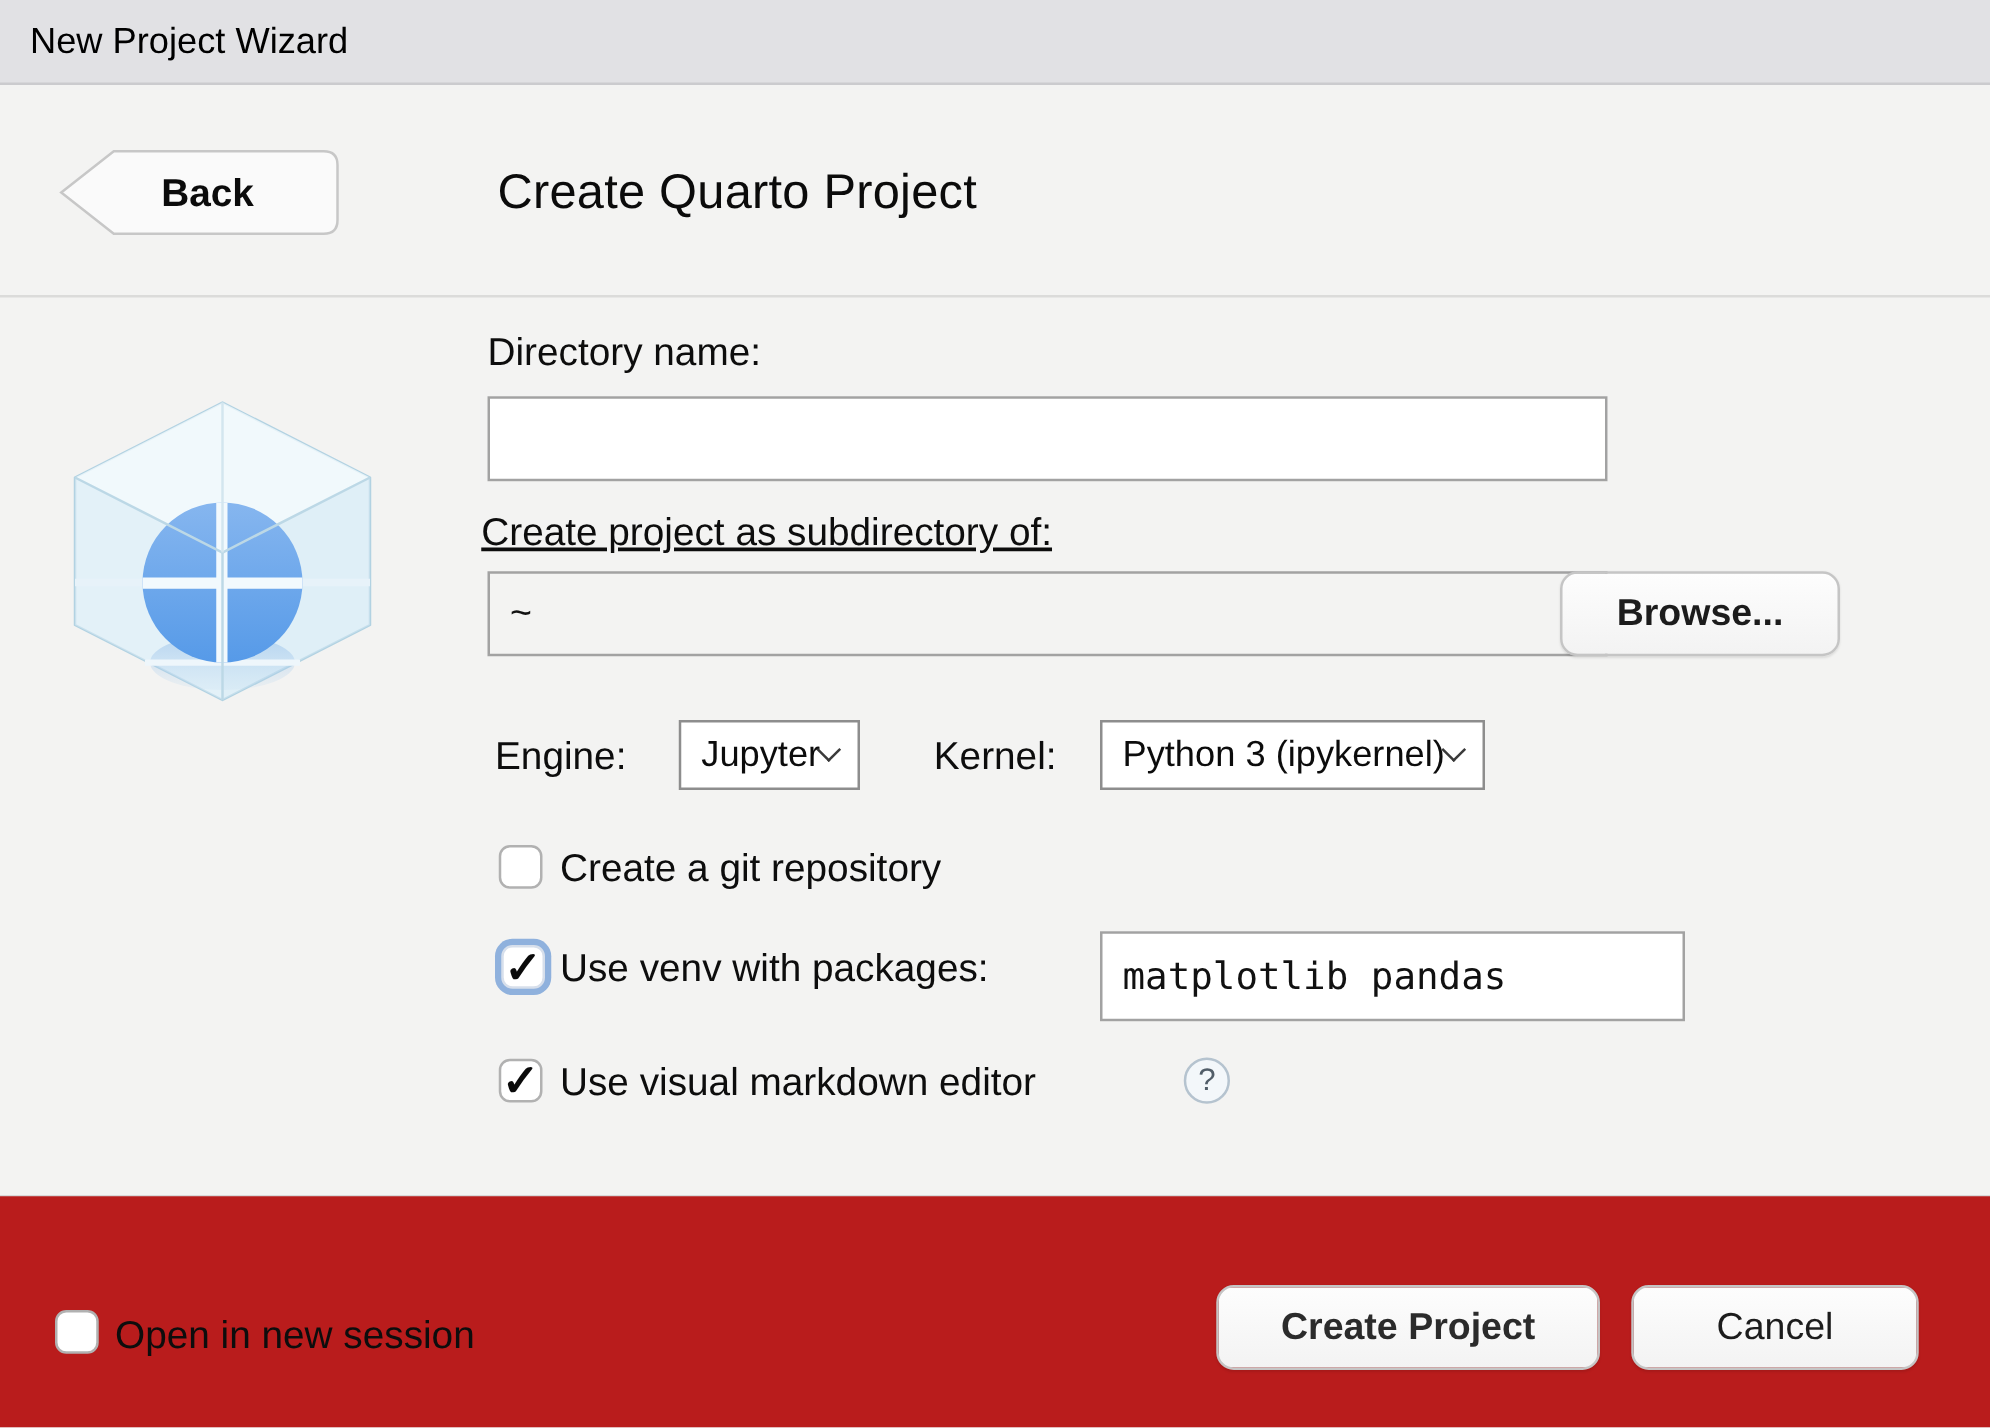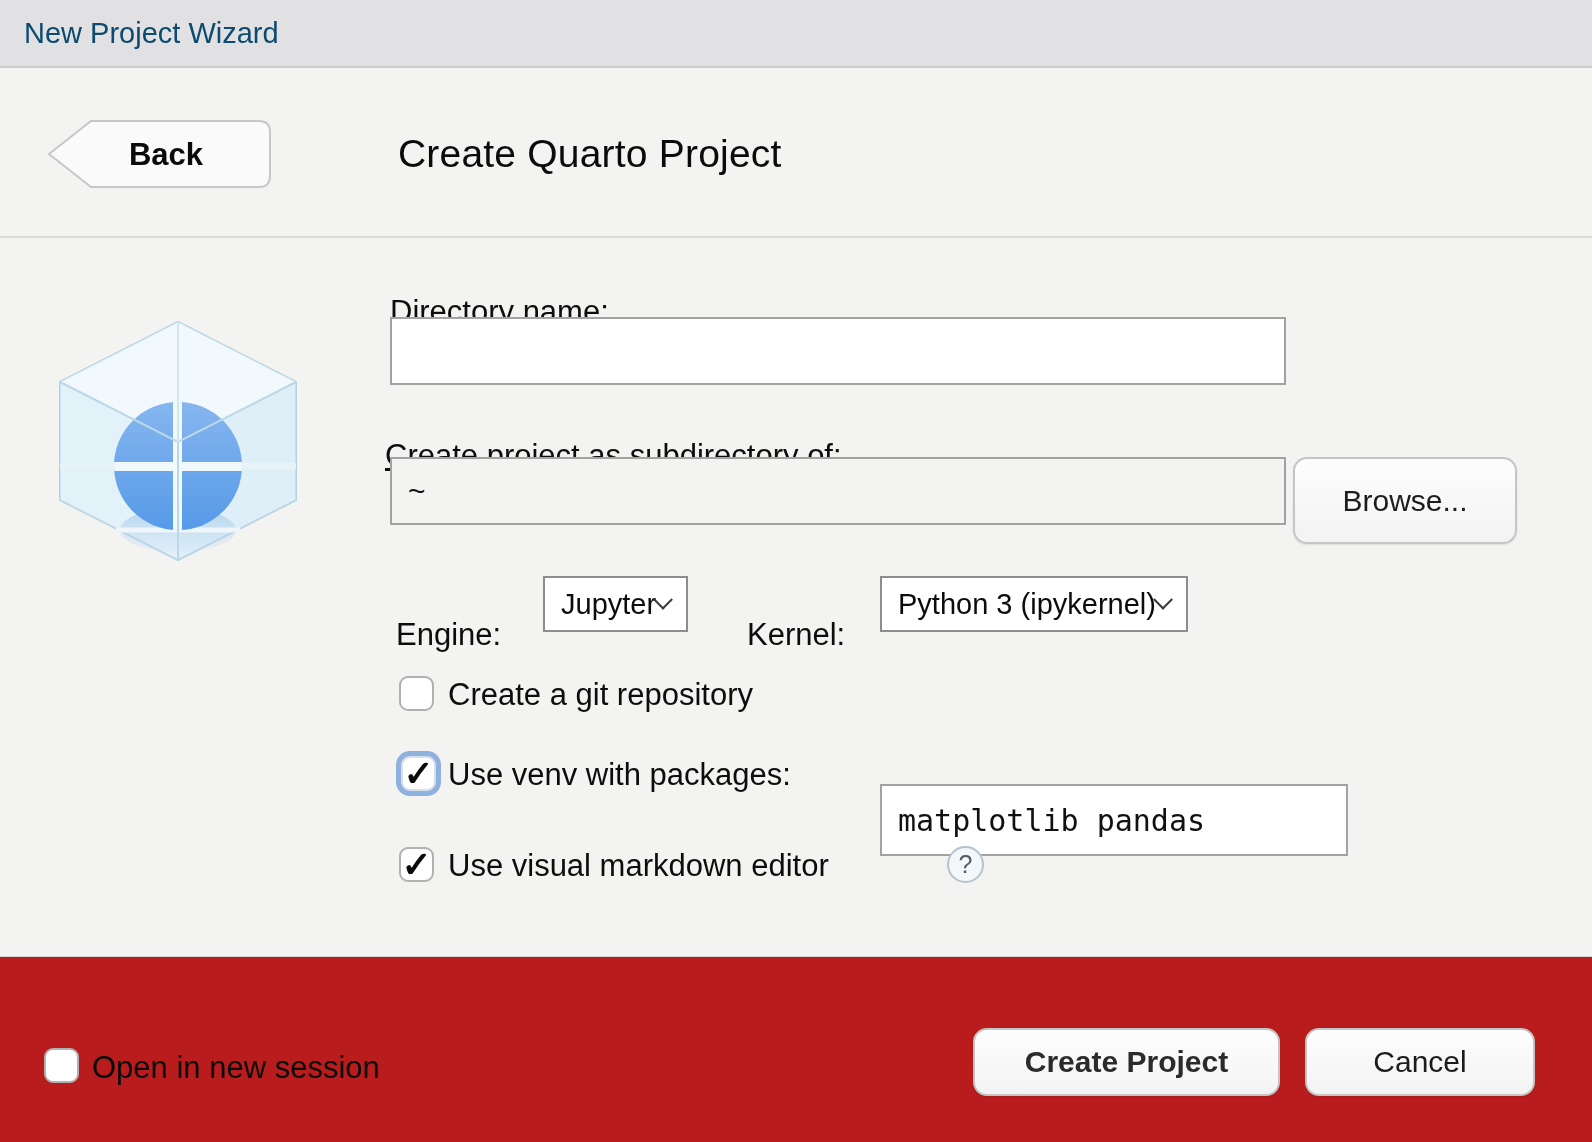--- a/index.html
+++ b/index.html
@@ -15,21 +15,21 @@
 
   
   .titlebar {
     position:absolute; left:0; top:0; width:1592px; height:68px;
     background:#e1e1e4;
     border-bottom:2px solid #cbcbce;
   }
   .titlebar-text {
     position:absolute; left:24px; top:0; height:66px;
     display:flex; align-items:center;
-    font-size:29px; font-weight:500; color:#0c4a6e;
+    font-size:29px; font-weight:500; color:#000000;
   }
 
   
   .header {
     position:absolute; left:0; top:70px; width:1592px; height:168px;
     background:#f3f3f2;
     border-bottom:2px solid #dbdbda;
   }
   .back-btn { position:absolute; left:46px; top:47px; width:228px; height:74px; cursor:pointer; }
   .wizard-title {
@@ -38,33 +38,33 @@
     font-size:39px; font-weight:normal; color:#0b0b0b;
     letter-spacing:0.2px;
   }
 
   
   .main { position:absolute; left:0; top:240px; width:1592px; height:716px; background:#f3f3f2; }
 
   .logo { position:absolute; left:46px; top:76px; width:264px; height:250px; }
 
   .field-label {
-    position:absolute; font-size:31px; color:#0d0d0d;margin-top:30px;
+    position:absolute; font-size:31px; color:#0d0d0d;
   }
   .text-input {
     position:absolute;
     border:2px solid #a2a2a2;
     background:#ffffff;
     font-size:30px; color:#111;
     padding:0 16px;
     font-family:"Liberation Sans", sans-serif;
     outline:none;
   }
   .subdir-input { background:#f3f3f2; }
-  .mono-input { font-family:"DejaVu Sans Mono", monospace; font-size:30px;margin-top:39px; }
+  .mono-input { font-family:"DejaVu Sans Mono", monospace; font-size:30px; }
 
   .btn {
     position:absolute;
     display:flex; align-items:center; justify-content:center;
     background:linear-gradient(#fdfdfd,#f3f3f3);
     border:2px solid #c5c5c5;
     border-radius:14px;
     font-size:30px; color:#1c1c1c;
     box-shadow:0 1px 2px rgba(0,0,0,0.10);
     cursor:pointer;
@@ -176,21 +176,21 @@
       <path d="M 14 66 L 132 126 L 250 66" fill="none" stroke="#bcd8e6" stroke-width="2"></path>
       <line x1="132" y1="126" x2="132" y2="244" stroke="#bcd8e6" stroke-width="2"></line>
       <line x1="132" y1="6" x2="132" y2="126" stroke="#d3e6ef" stroke-width="2"></line>
     </svg>
 
     <div class="field-label" style="left:390px; top:24px;">Directory name:</div>
     <input class="text-input" style="left: 390px; top: 77px; width: 896px; height: 68px;" value="">
 
     <div class="field-label" style="left:385px; top:168px;text-decoration:underline;">Create project as subdirectory of:</div>
     <input class="text-input subdir-input" style="left: 390px; top: 217px; width: 896px; height: 68px;" value="~">
-    <div class="btn" style="left:1293px; top:217px; width:224px; height:87px;">
+    <div class="btn" style="left:1248px; top:217px; width:224px; height:68px;font-weight:bold;">
       <span>Browse...</span>
     </div>
 
     <div class="field-label" style="left:396px; top:347px;">Engine:</div>
     <div class="dropdown" style="left:543px; top:336px;">
       <span>Jupyter</span>
       <span class="chevron"></span>
     </div>
     <div class="field-label" style="left:747px; top:347px;">Kernel:</div>
     <div class="dropdown" style="left:880px; top:336px;justify-content:space-between;">

